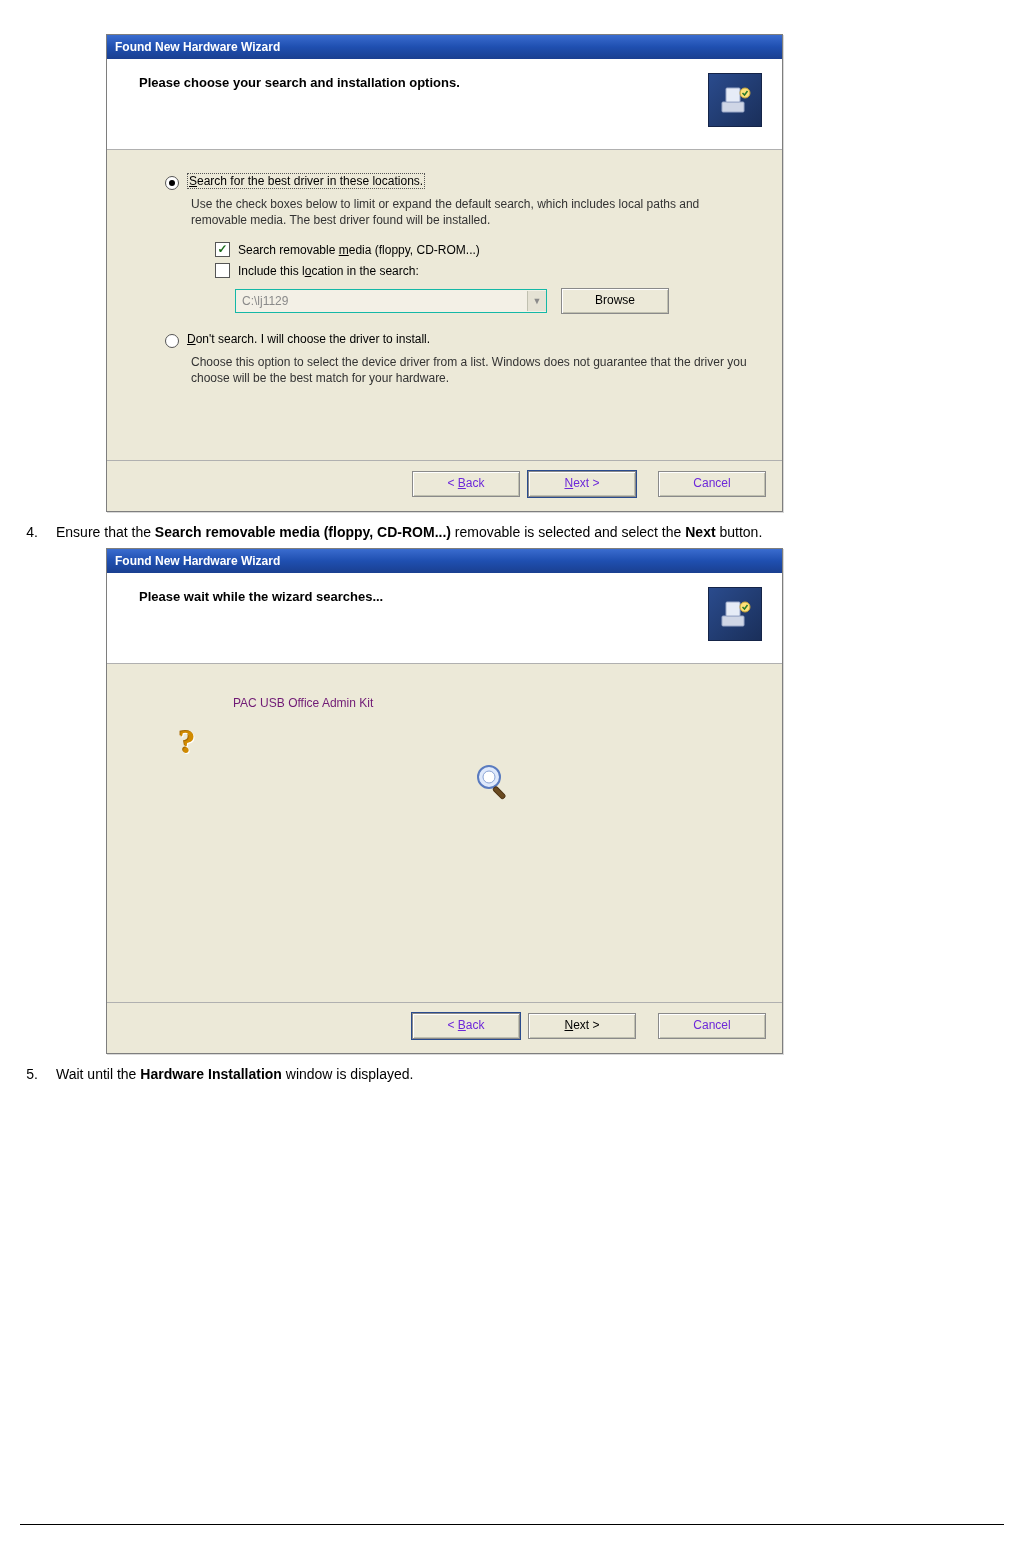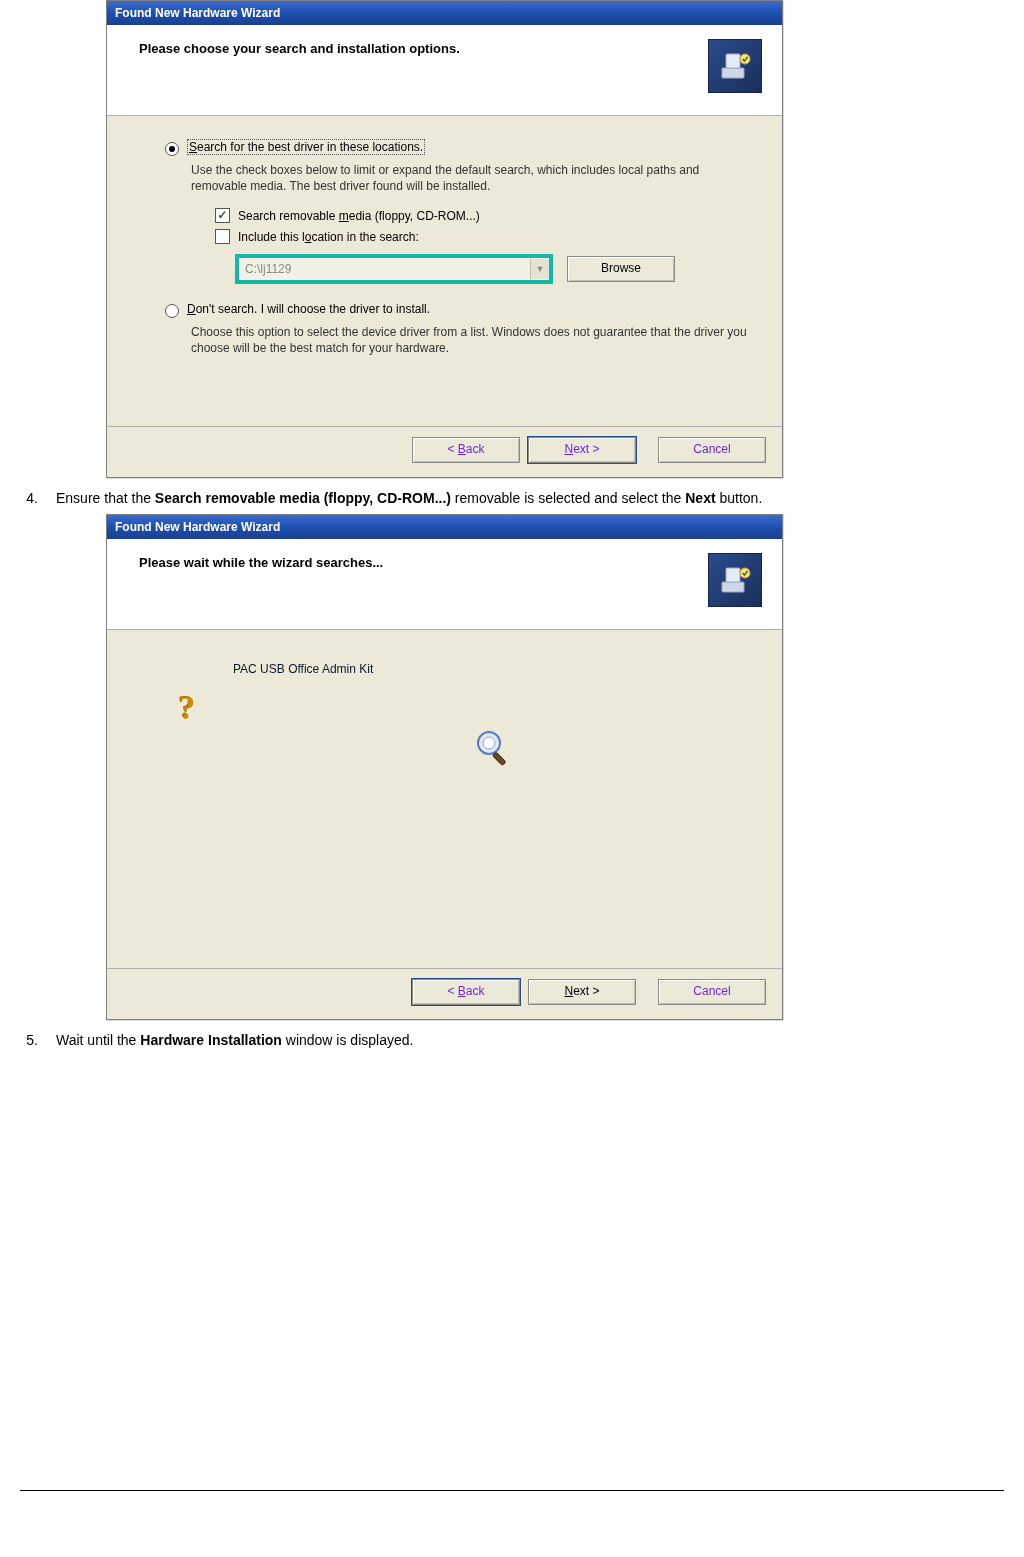--- a/index.html
+++ b/index.html
@@ -9,20 +9,21 @@
     font-family: Arial, Helvetica, sans-serif;
     font-size: 13px;
     color: #000;
     width: 1024px;
   }
   .page {
     padding: 0 8px 20px 20px;
     position: relative;
     min-height: 1500px;
     box-sizing: border-box;
+    margin-top: 34px;
   }
   .step {
     margin: 12px 0 8px 0;
     display: flex;
     gap: 18px;
     font-size: 14px;
   }
   .step-num { width: 18px; text-align: right; }
   .step-text { flex: 1; }
   .bold { font-weight: bold; }
@@ -112,21 +113,21 @@
   }
   .checkbox.checked::after {
     content: "✓"; font-size: 12px; color: #1a6b1a; font-weight: bold; line-height: 11px;
   }
   .combo-row {
     display: flex; align-items: center; gap: 14px;
     margin: 10px 0 12px 100px;
   }
   .combo {
     display: flex; align-items: center;
-    border: 4px solid #14b8a6; background: #f3f0e6; width: 310px; height: 22px;
+    border: 1px solid #14b8a6; background: #f3f0e6; width: 310px; height: 22px;
   }
   .combo-input {
     flex: 1; border: none; background: transparent; padding: 0 6px;
     color: #8a8a8a; font-family: Tahoma, Arial, sans-serif; font-size: 12px;
     height: 20px;
   }
   .combo-arrow {
     width: 18px; height: 20px; background: #e5e2d4; border-left: 1px solid #c0c0b0;
     display: flex; align-items: center; justify-content: center; color: #8a8a8a; font-size: 9px;
   }
@@ -154,21 +155,21 @@
   }
   .qmark {
     width: 40px; height: 40px; flex-shrink: 0;
     display: flex; align-items: center; justify-content: center;
     font-size: 34px; font-weight: bold; color: #d08a00;
     font-family: Georgia, serif;
     text-shadow: 1px 1px 0 #fff, -1px -1px 0 #a86a00;
     margin-top: 30px;
   }
   .search-content { flex: 1; }
-  .search-label { color: #0f172a; margin-top: 4px; margin-bottom: 50px; }
+  .search-label { color: #701a75; margin-top: 4px; margin-bottom: 50px; }
   .magnify-wrap { text-align: center; margin-top: 20px; }
   .magnify {
     width: 42px; height: 42px; display: inline-flex; align-items: center; justify-content: center;
   }
 
   
   .footer-line {
     position: absolute; left: 20px; right: 20px; top: 1490px;
     border-top: 1px solid #000;
   }

